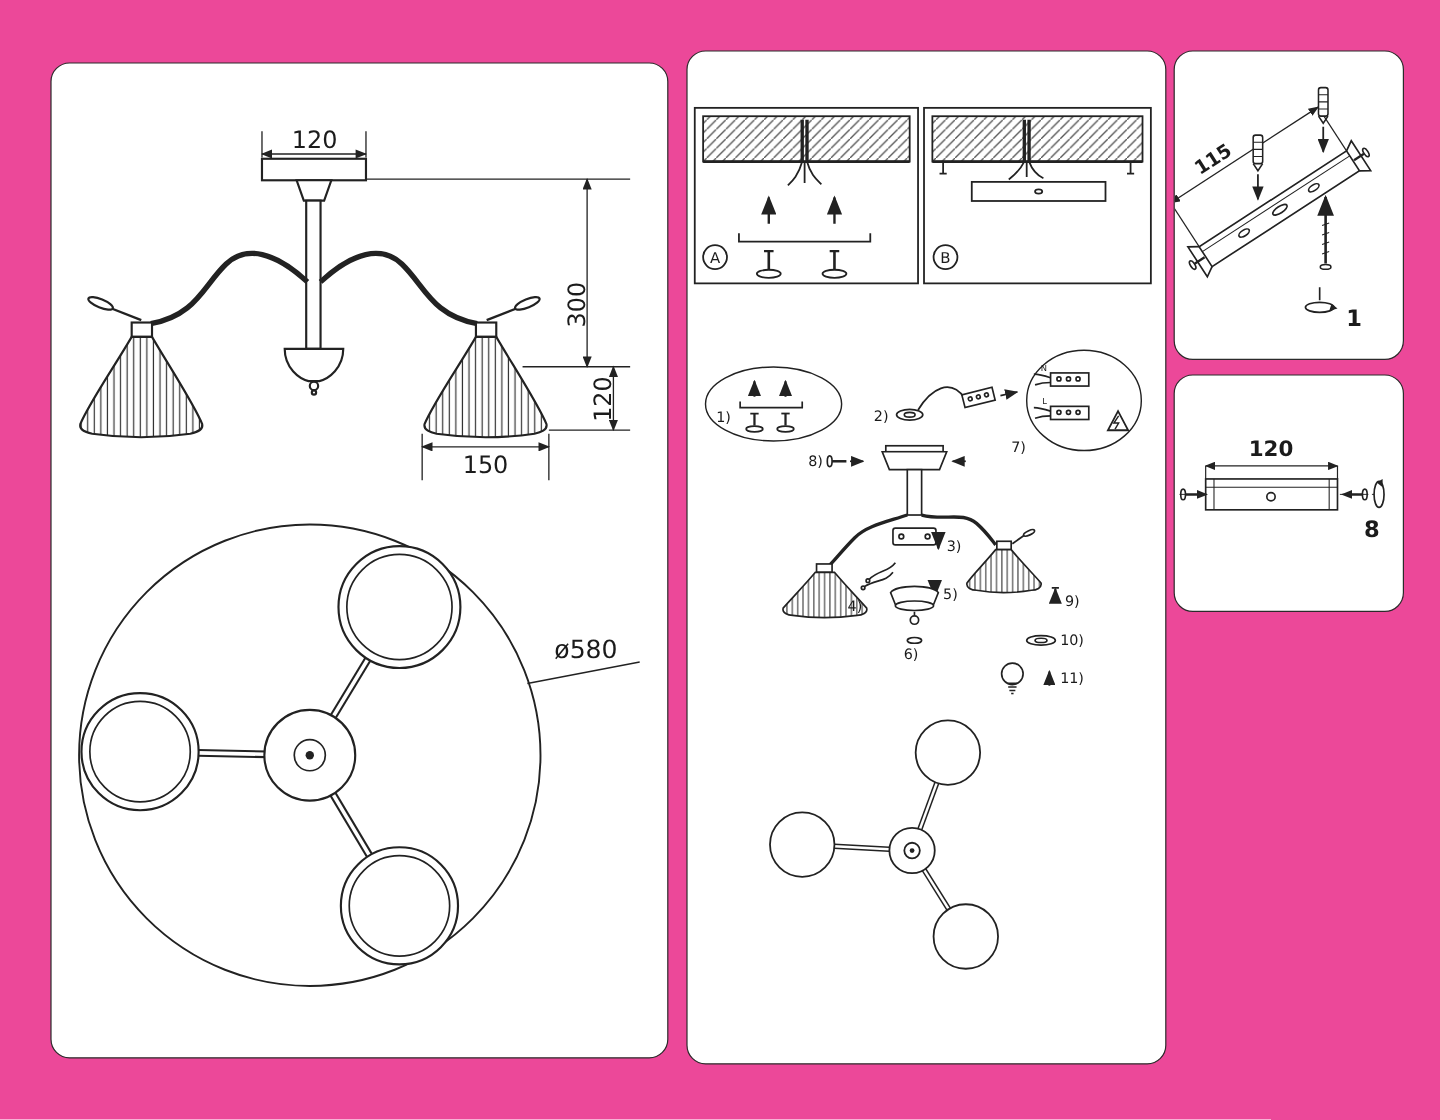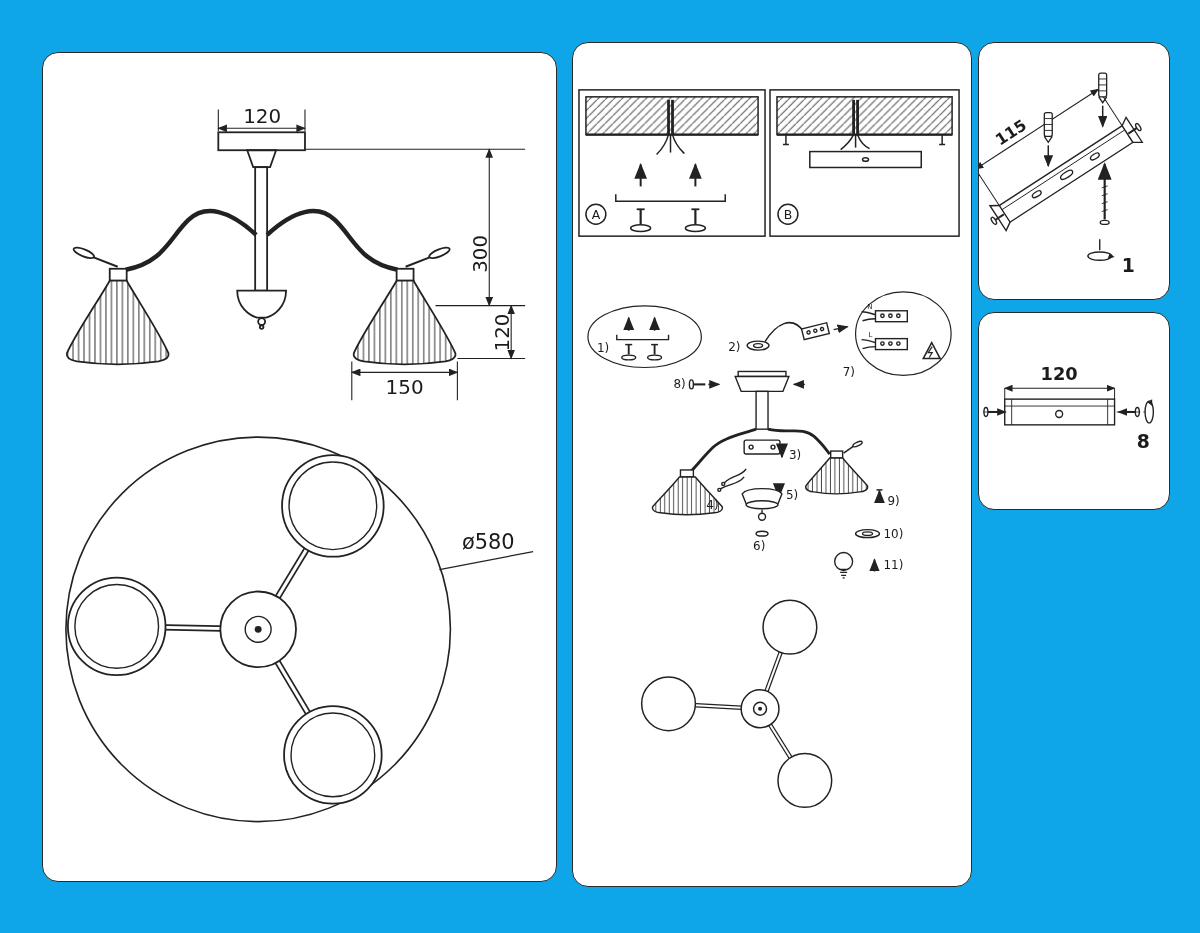--- a/index.html
+++ b/index.html
@@ -1,16 +1,16 @@
 <!DOCTYPE html>
 <html><head>
 <meta charset="utf-8">
 <style>
   html,body{margin:0;padding:0;background:#ffffff;}
-  .stage{position:relative;width:1200px;height:933px;background:#0ea5e9;font-family:"DejaVu Sans",sans-serif;overflow:hidden;}
+  .stage{position:relative;width:1200px;height:933px;background:#ec4899;font-family:"DejaVu Sans",sans-serif;overflow:hidden;}
   .panel{position:absolute;box-sizing:border-box;border:1.7px solid #2b2b2b;border-radius:16px;background:#ffffff;}
   .panel svg{position:absolute;left:0;top:0;width:100%;height:100%;}
   #panel-left{left:42px;top:52px;width:515px;height:830px;}
   #panel-middle{left:572px;top:42px;width:400px;height:845px;}
   #panel-topright{left:978px;top:42px;width:192px;height:258px;}
   #panel-bottomright{left:978px;top:312px;width:192px;height:198px;}
   text{fill:#1b1b1b;stroke:none;}
   .dim{font-size:20px;}
   .dim-big{font-size:21px;}
   .step{font-size:12px;}

